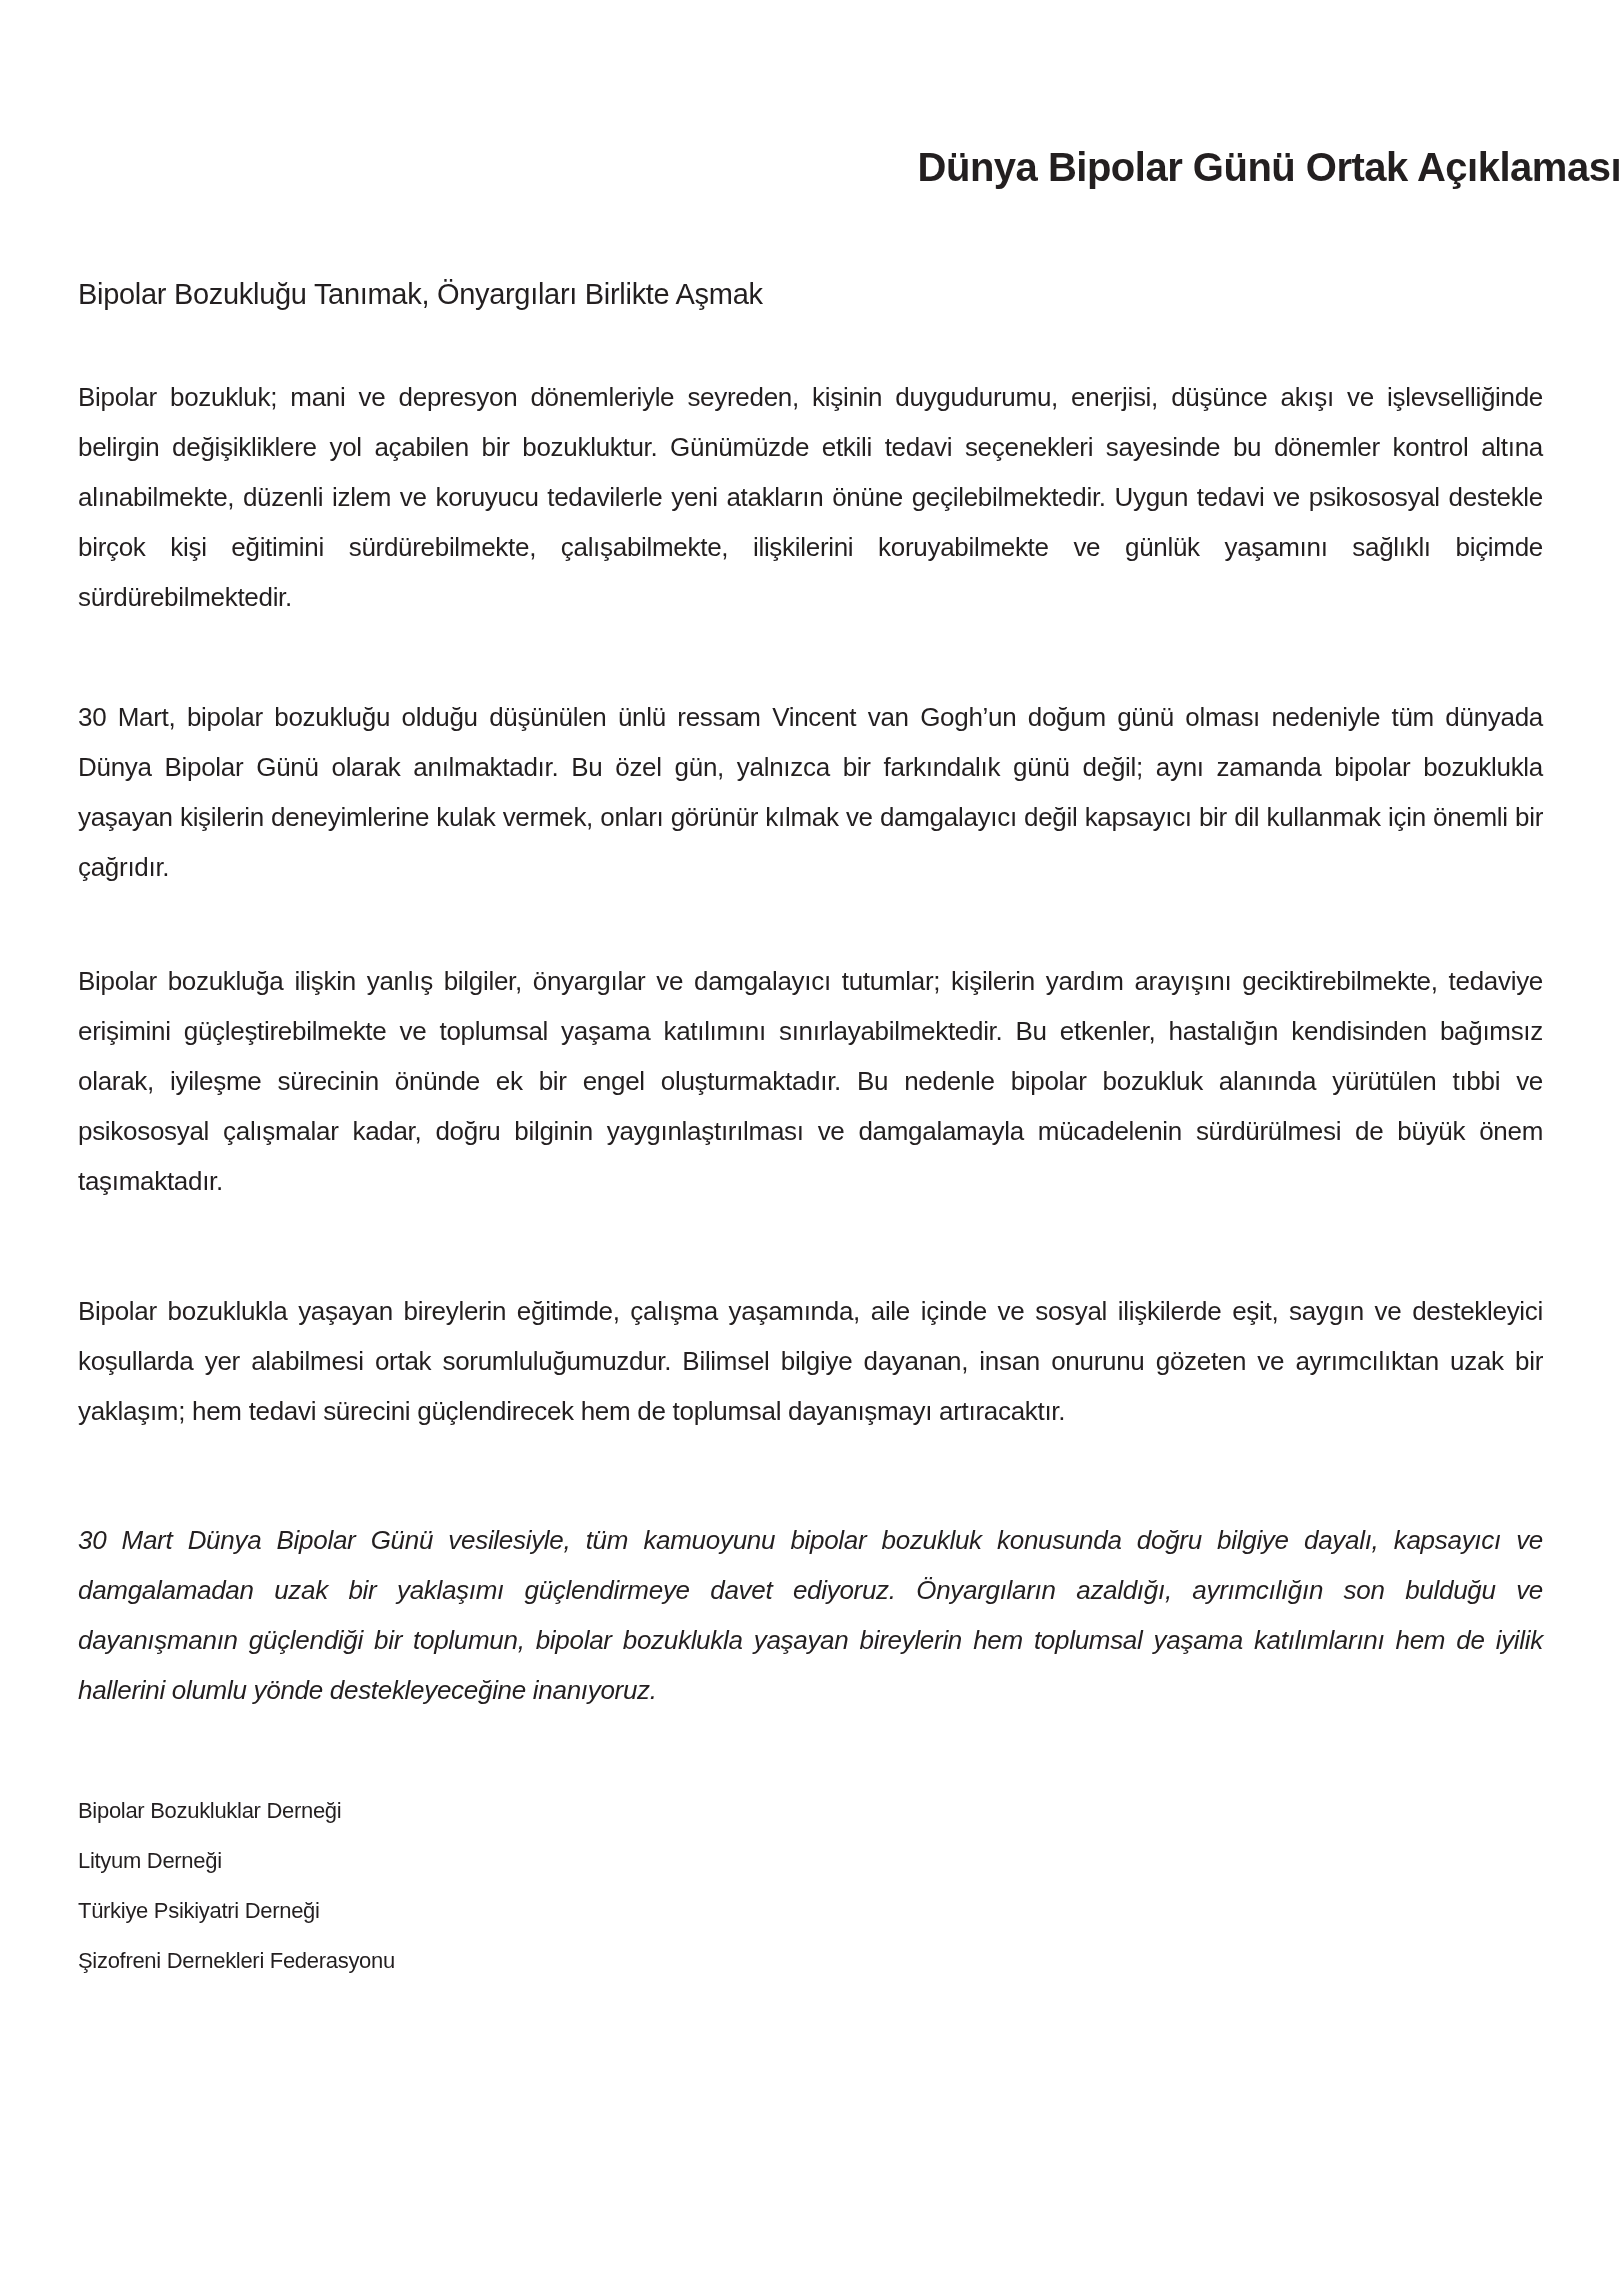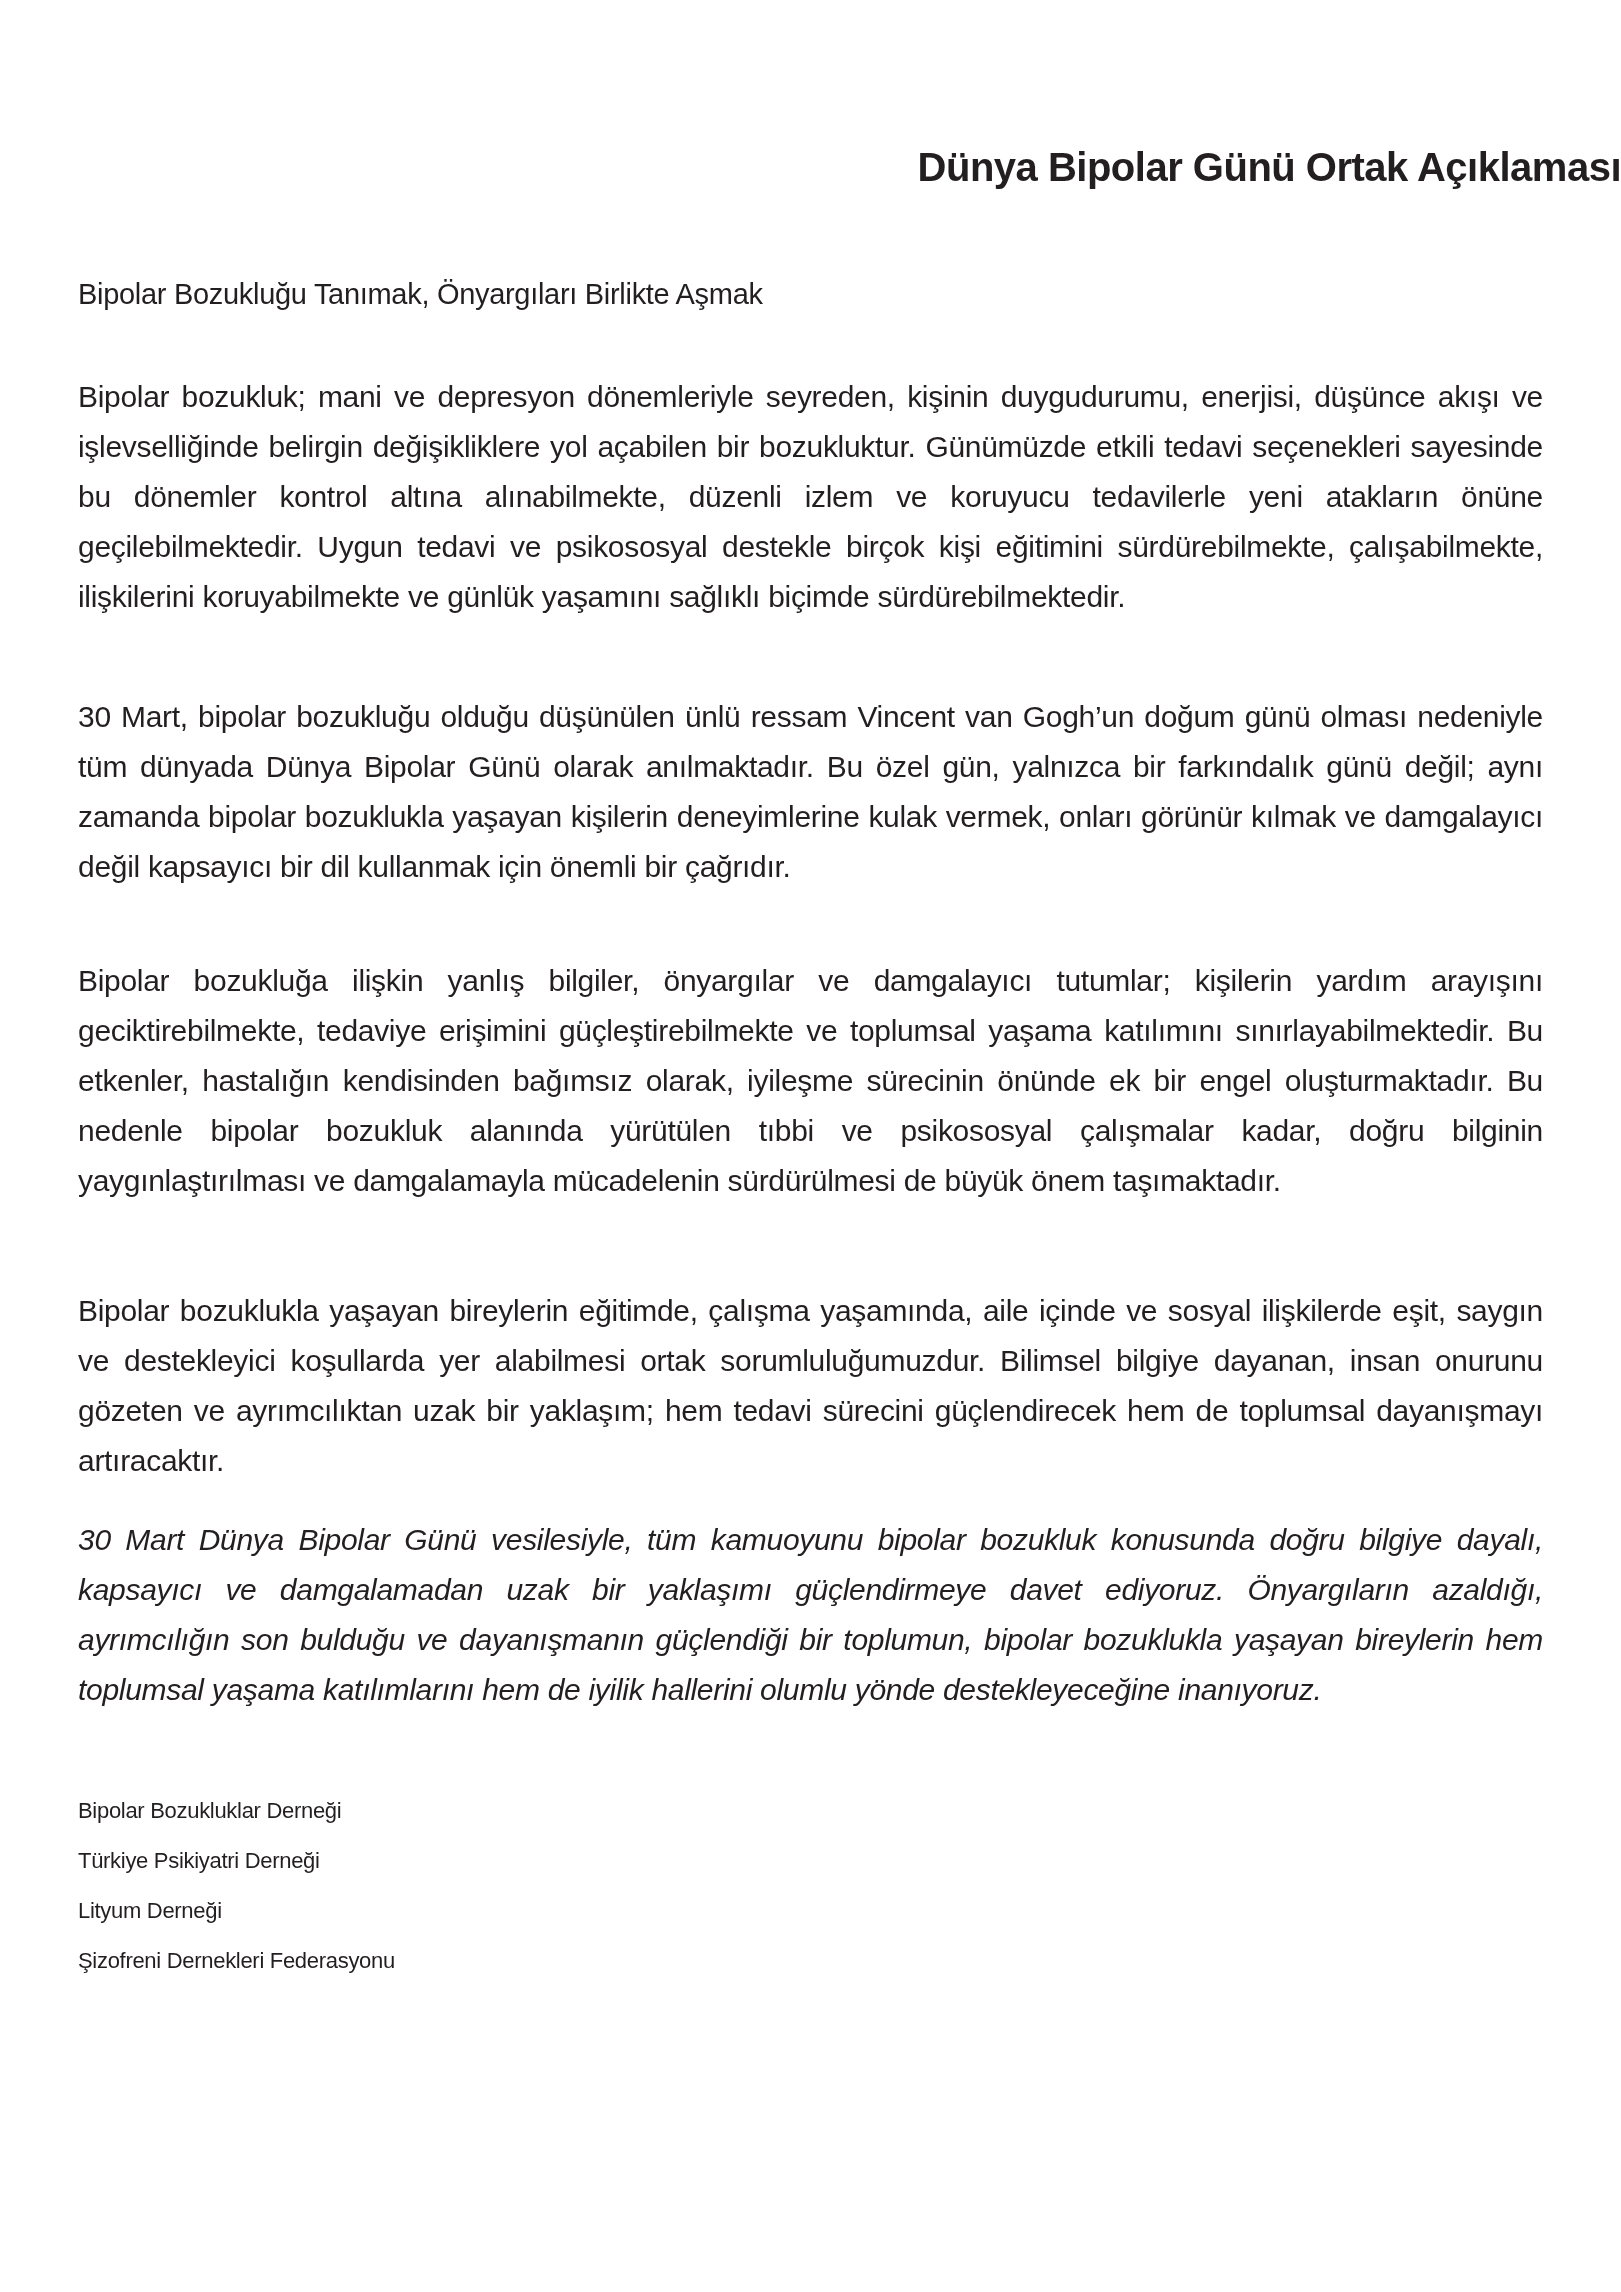--- a/index.html
+++ b/index.html
@@ -15,21 +15,21 @@
     position:absolute; top:118px; left:0; width:100%;
     text-align:right;
     font-size:40px; font-weight:bold; letter-spacing:-0.5px;
   }
   .subtitle {
     position:absolute; left:78px; top:278px;
     font-size:29px; letter-spacing:-0.3px;
   }
   .para {
     position:absolute; left:78px; width:1465px;
-    font-size:30px; line-height:50px;
+    font-size:26px; line-height:50px;
     text-align:justify; text-justify:inter-word;
     letter-spacing:-0.3px;
     margin:0;
   }
   .p1 { top:372px; }
   .p2 { top:692px; }
   .p3 { top:956px; }
   .p4 { top:1286px; }
   .p5 { top:1515px;font-style:italic; }
   .signatures {
@@ -48,22 +48,22 @@
   <div class="subtitle">Bipolar Bozukluğu Tanımak, Önyargıları Birlikte Aşmak</div>
 
   <p class="para p1">Bipolar bozukluk; mani ve depresyon dönemleriyle seyreden, kişinin duygudurumu, enerjisi, düşünce akışı ve işlevselliğinde belirgin değişikliklere yol açabilen bir bozukluktur. Günümüzde etkili tedavi seçenekleri sayesinde bu dönemler kontrol altına alınabilmekte, düzenli izlem ve koruyucu tedavilerle yeni atakların önüne geçilebilmektedir. Uygun tedavi ve psikososyal destekle birçok kişi eğitimini sürdürebilmekte, çalışabilmekte, ilişkilerini koruyabilmekte ve günlük yaşamını sağlıklı biçimde sürdürebilmektedir.</p>
   <p class="para p2">30 Mart, bipolar bozukluğu olduğu düşünülen ünlü ressam Vincent van Gogh’un doğum günü olması nedeniyle tüm dünyada Dünya Bipolar Günü olarak anılmaktadır. Bu özel gün, yalnızca bir farkındalık günü değil; aynı zamanda bipolar bozuklukla yaşayan kişilerin deneyimlerine kulak vermek, onları görünür kılmak ve damgalayıcı değil kapsayıcı bir dil kullanmak için önemli bir çağrıdır.</p>
   <p class="para p3">Bipolar bozukluğa ilişkin yanlış bilgiler, önyargılar ve damgalayıcı tutumlar; kişilerin yardım arayışını geciktirebilmekte, tedaviye erişimini güçleştirebilmekte ve toplumsal yaşama katılımını sınırlayabilmektedir. Bu etkenler, hastalığın kendisinden bağımsız olarak, iyileşme sürecinin önünde ek bir engel oluşturmaktadır. Bu nedenle bipolar bozukluk alanında yürütülen tıbbi ve psikososyal çalışmalar kadar, doğru bilginin yaygınlaştırılması ve damgalamayla mücadelenin sürdürülmesi de büyük önem taşımaktadır.</p>
   <p class="para p4">Bipolar bozuklukla yaşayan bireylerin eğitimde, çalışma yaşamında, aile içinde ve sosyal ilişkilerde eşit, saygın ve destekleyici koşullarda yer alabilmesi ortak sorumluluğumuzdur. Bilimsel bilgiye dayanan, insan onurunu gözeten ve ayrımcılıktan uzak bir yaklaşım; hem tedavi sürecini güçlendirecek hem de toplumsal dayanışmayı artıracaktır.</p>
   <p class="para p5">30 Mart Dünya Bipolar Günü vesilesiyle, tüm kamuoyunu bipolar bozukluk konusunda doğru bilgiye dayalı, kapsayıcı ve damgalamadan uzak bir yaklaşımı güçlendirmeye davet ediyoruz. Önyargıların azaldığı, ayrımcılığın son bulduğu ve dayanışmanın güçlendiği bir toplumun, bipolar bozuklukla yaşayan bireylerin hem toplumsal yaşama katılımlarını hem de iyilik hallerini olumlu yönde destekleyeceğine inanıyoruz.</p>
 
   <div class="signatures">
     <div>Bipolar Bozukluklar Derneği</div>
+    <div>Lityum Derneği</div>
     <div>Türkiye Psikiyatri Derneği</div>
-    <div>Lityum Derneği</div>
     <div>Şizofreni Dernekleri Federasyonu</div>
   </div>
 
   <div class="logos-row">
 
     
     
 
     
     

